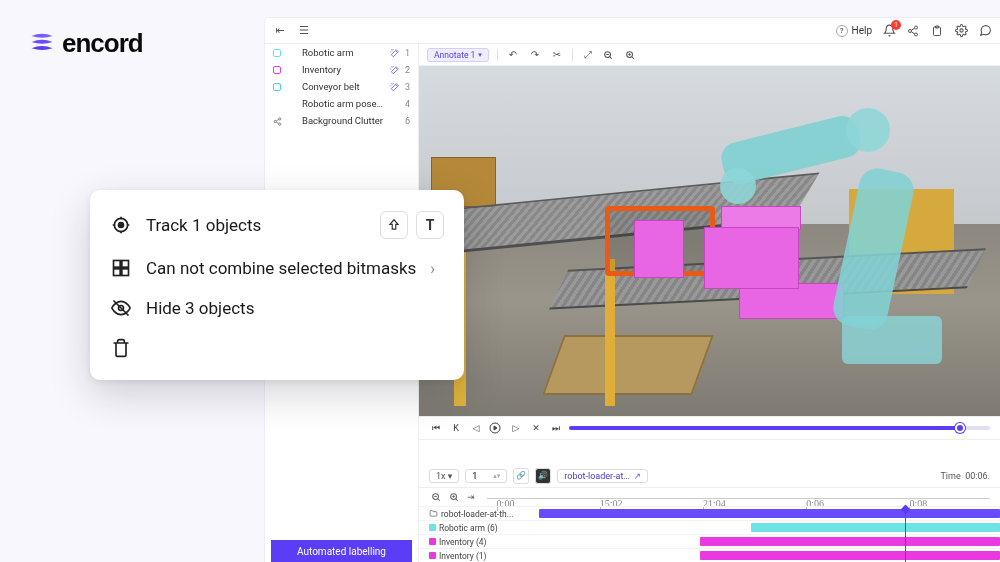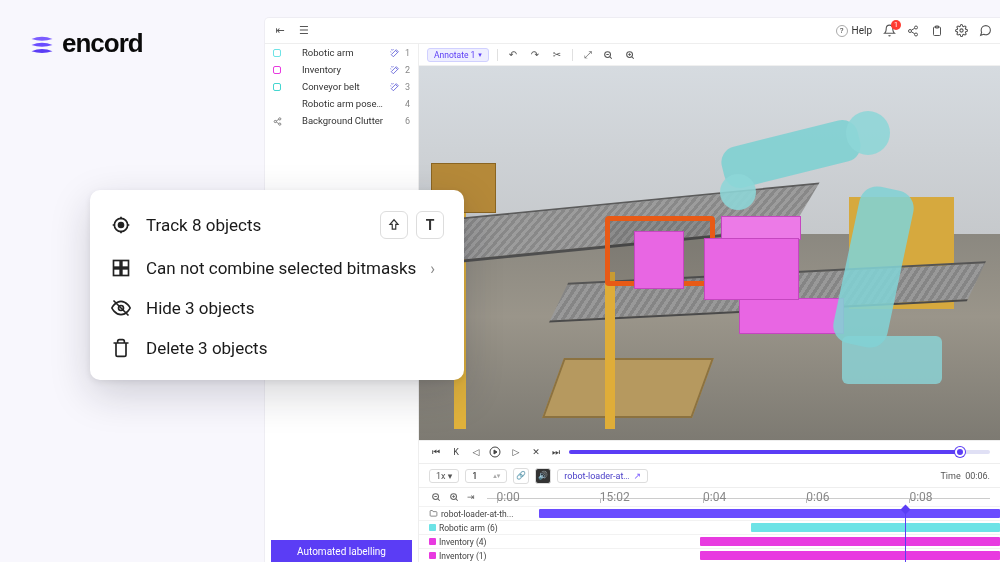--- a/index.html
+++ b/index.html
@@ -1,18 +1,18 @@
 <!DOCTYPE html>
 <html><head>
 <meta charset="utf-8">
 <style>
   * { box-sizing: border-box; margin: 0; padding: 0; font-family: -apple-system, BlinkMacSystemFont, "Segoe UI", Roboto, Helvetica, Arial, sans-serif; }
   body { width: 1000px; height: 562px; background: #f8f7fd; overflow: hidden; position: relative; }
 
-  .logo { position: absolute; left: 28px; top: 28px; display: flex; align-items: flex-end; gap: 6px; }
+  .logo { position: absolute; left: 28px; top: 28px; display: flex; align-items: flex-start; gap: 6px; }
   .logo-mark { width: 28px; height: 28px; }
   .logo-text { font-size: 26px; font-weight: 800; letter-spacing: -1px; color: #0a0a0a; font-family: "Segoe UI", Arial, sans-serif; }
 
   .app { position: absolute; left: 265px; top: 18px; right: 0; bottom: 0; background: #fff; border-radius: 4px 0 0 0; display: flex; flex-direction: column; overflow: hidden; box-shadow: 0 0 0 1px rgba(0,0,0,0.04); }
 
   .topbar { height: 26px; display: flex; align-items: center; justify-content: space-between; padding: 0 8px; border-bottom: 1px solid #eee; }
   .topbar-left { display: flex; gap: 10px; color: #555; }
   .topbar-right { display: flex; gap: 10px; align-items: center; color: #555; }
   .topbar-icon { width: 14px; height: 14px; display: inline-flex; align-items: center; justify-content: center; font-size: 11px; cursor: pointer; }
   .help-pill { display: flex; align-items: center; gap: 4px; font-size: 10px; color: #333; cursor: pointer; }
@@ -68,33 +68,33 @@
   .pink-box2 { position: absolute; left: 49%; top: 46%; width: 95px; height: 62px; background: #e866e3; border: 1px solid #c546c0; }
   .pink-box2b { position: absolute; left: 52%; top: 40%; width: 80px; height: 24px; background: #ec7ae7; border: 1px solid #c546c0; }
   .pink-box-back { position: absolute; left: 55%; top: 62%; width: 105px; height: 36px; background: #e866e3; border: 1px solid #c546c0; }
 
   .playback { height: 24px; display: flex; align-items: center; gap: 6px; padding: 0 10px; border-top: 1px solid #eee; border-bottom: 1px solid #eee; }
   .pb-icon { width: 14px; font-size: 9px; color: #444; cursor: pointer; text-align: center; }
   .pb-slider { flex: 1; height: 4px; background: #e0e0f5; border-radius: 2px; position: relative; }
   .pb-slider-fill { position: absolute; left: 0; right: 6%; top: 0; bottom: 0; background: #5b3df5; border-radius: 2px; }
   .pb-thumb { position: absolute; right: 6%; top: -3px; width: 10px; height: 10px; background: #5b3df5; border-radius: 50%; border: 2px solid #fff; box-shadow: 0 0 0 1px #5b3df5; }
 
-  .controls-row { height: 24px; display: flex; align-items: center; gap: 6px; padding: 0 10px; font-size: 9px; border-bottom: 1px solid #eee; }
+  .controls-row { height: 24px; display: flex; align-items: center; gap: 6px; padding: 0 10px; font-size: 9px; border-bottom: 1px solid #eee; margin-top: 24px; }
   .speed-pill { border: 1px solid #ddd; padding: 1px 6px; border-radius: 3px; color: #555; }
   .frame-input { border: 1px solid #ddd; padding: 1px 6px; border-radius: 3px; width: 42px; display: flex; justify-content: space-between; align-items: center; }
   .audio-btn { width: 16px; height: 16px; border: 1px solid #ddd; border-radius: 3px; display: flex; align-items: center; justify-content: center; font-size: 8px; }
   .file-pill { border: 1px solid #ddd; padding: 1px 6px; border-radius: 3px; color: #483dc7; display: flex; gap: 4px; align-items: center; }
   .time-right { margin-left: auto; color: #555; }
 
   .timeline { flex-shrink: 0; padding: 2px 0 0 0; }
   .zoom-row { display: flex; align-items: center; gap: 4px; padding: 0 10px 2px 10px; }
   .zoom-row .z { font-size: 9px; color: #666; cursor: pointer; padding: 0 2px; }
   .ruler { flex: 1; position: relative; height: 14px; margin-left: 6px; }
   .ruler-line { position: absolute; left: 0; right: 0; top: 8px; border-bottom: 1px solid #ccc; }
-  .tick { position: absolute; top: 0; font-size: 12px; color: #888; }
+  .tick { position: absolute; top: 8px; font-size: 10px; color: #888; font-family: Liberation Serif, serif; }
   .tick::after { content: ''; position: absolute; left: 0; top: 9px; width: 1px; height: 4px; background: #bbb; }
   .playhead { position: absolute; top: 0; width: 1px; height: 100%; background: #5b3df5; z-index: 5; }
   .playhead::before { content: ''; position: absolute; top: 0; left: -3px; width: 7px; height: 7px; background: #5b3df5; transform: rotate(45deg); }
 
   .tl-rows { position: relative; }
   .tl-row { display: flex; align-items: center; height: 14px; font-size: 8.5px; border-top: 1px solid #f2f2f2; }
   .tl-row-label { width: 120px; display: flex; align-items: center; gap: 3px; padding-left: 10px; color: #444; overflow: hidden; flex-shrink: 0; }
   .tl-row-label .sw { width: 7px; height: 7px; border-radius: 1px; flex-shrink: 0; }
   .tl-row-track { flex: 1; position: relative; height: 100%; }
   .bar { position: absolute; top: 2px; bottom: 2px; border-radius: 1px; }
@@ -344,21 +344,21 @@
               <svg width="10" height="10" viewBox="0 0 24 24" fill="none" stroke="#666" stroke-width="2.5">
                 <circle cx="11" cy="11" r="7"></circle>
                 <path d="M21 21l-4.3-4.3M8 11h6M11 8v6"></path>
               </svg>
             </span>
           <span class="z">⇥</span>
           <div class="ruler" id="ruler">
             <div class="ruler-line"></div>
           <div class="tick" style="left: 2%;">0:00</div>
               <div class="tick" style="left: 22.5%;">15:02</div>
-              <div class="tick" style="left: 43%;">0:04</div>
+              <div class="tick" style="left: 43%;">21:04</div>
               <div class="tick" style="left: 63.5%;">0:06</div>
               <div class="tick" style="left: 84%;">0:08</div>
             </div>
         </div>
         <div class="tl-rows" id="tl-rows">
           <div class="playhead" style="left: calc(120px + 63%)"></div>
         <div class="tl-row">
               <div class="tl-row-label">
                 <span style="color:#666">
                   <svg width="9" height="9" viewBox="0 0 24 24" fill="none" stroke="#666" stroke-width="2">
@@ -406,21 +406,21 @@
 
 <div class="ctx-menu">
   <div class="ctx-item">
     <span class="ctx-icon">
       <svg width="20" height="20" viewBox="0 0 24 24" fill="none" stroke="#222" stroke-width="2">
           <circle cx="12" cy="12" r="3" fill="#222"></circle>
           <circle cx="12" cy="12" r="8"></circle>
           <path d="M12 2v3M12 19v3M2 12h3M19 12h3"></path>
         </svg>
     </span>
-    <span>Track 8 objects</span>
+    <span>Track 1 objects</span>
     <div class="ctx-right">
       <span class="ctx-mini-btn">
         <svg width="14" height="14" viewBox="0 0 24 24" fill="none" stroke="#333" stroke-width="2">
             <path d="M12 3l7 8h-4v8h-6v-8H5z"></path>
           </svg>
       </span>
       <span class="ctx-mini-btn" style="font-weight:700">T</span>
     </div>
   </div>
   <div class="ctx-item">
@@ -444,15 +444,14 @@
         </svg>
     </span>
     <span>Hide 3 objects</span>
   </div>
   <div class="ctx-item">
     <span class="ctx-icon">
       <svg width="20" height="20" viewBox="0 0 24 24" fill="none" stroke="#222" stroke-width="2">
           <path d="M3 6h18M8 6V4a2 2 0 0 1 2-2h4a2 2 0 0 1 2 2v2M6 6v14a2 2 0 0 0 2 2h8a2 2 0 0 0 2-2V6"></path>
         </svg>
     </span>
-    <span>Delete 3 objects</span>
   </div>
 </div>
 
 </body></html>

